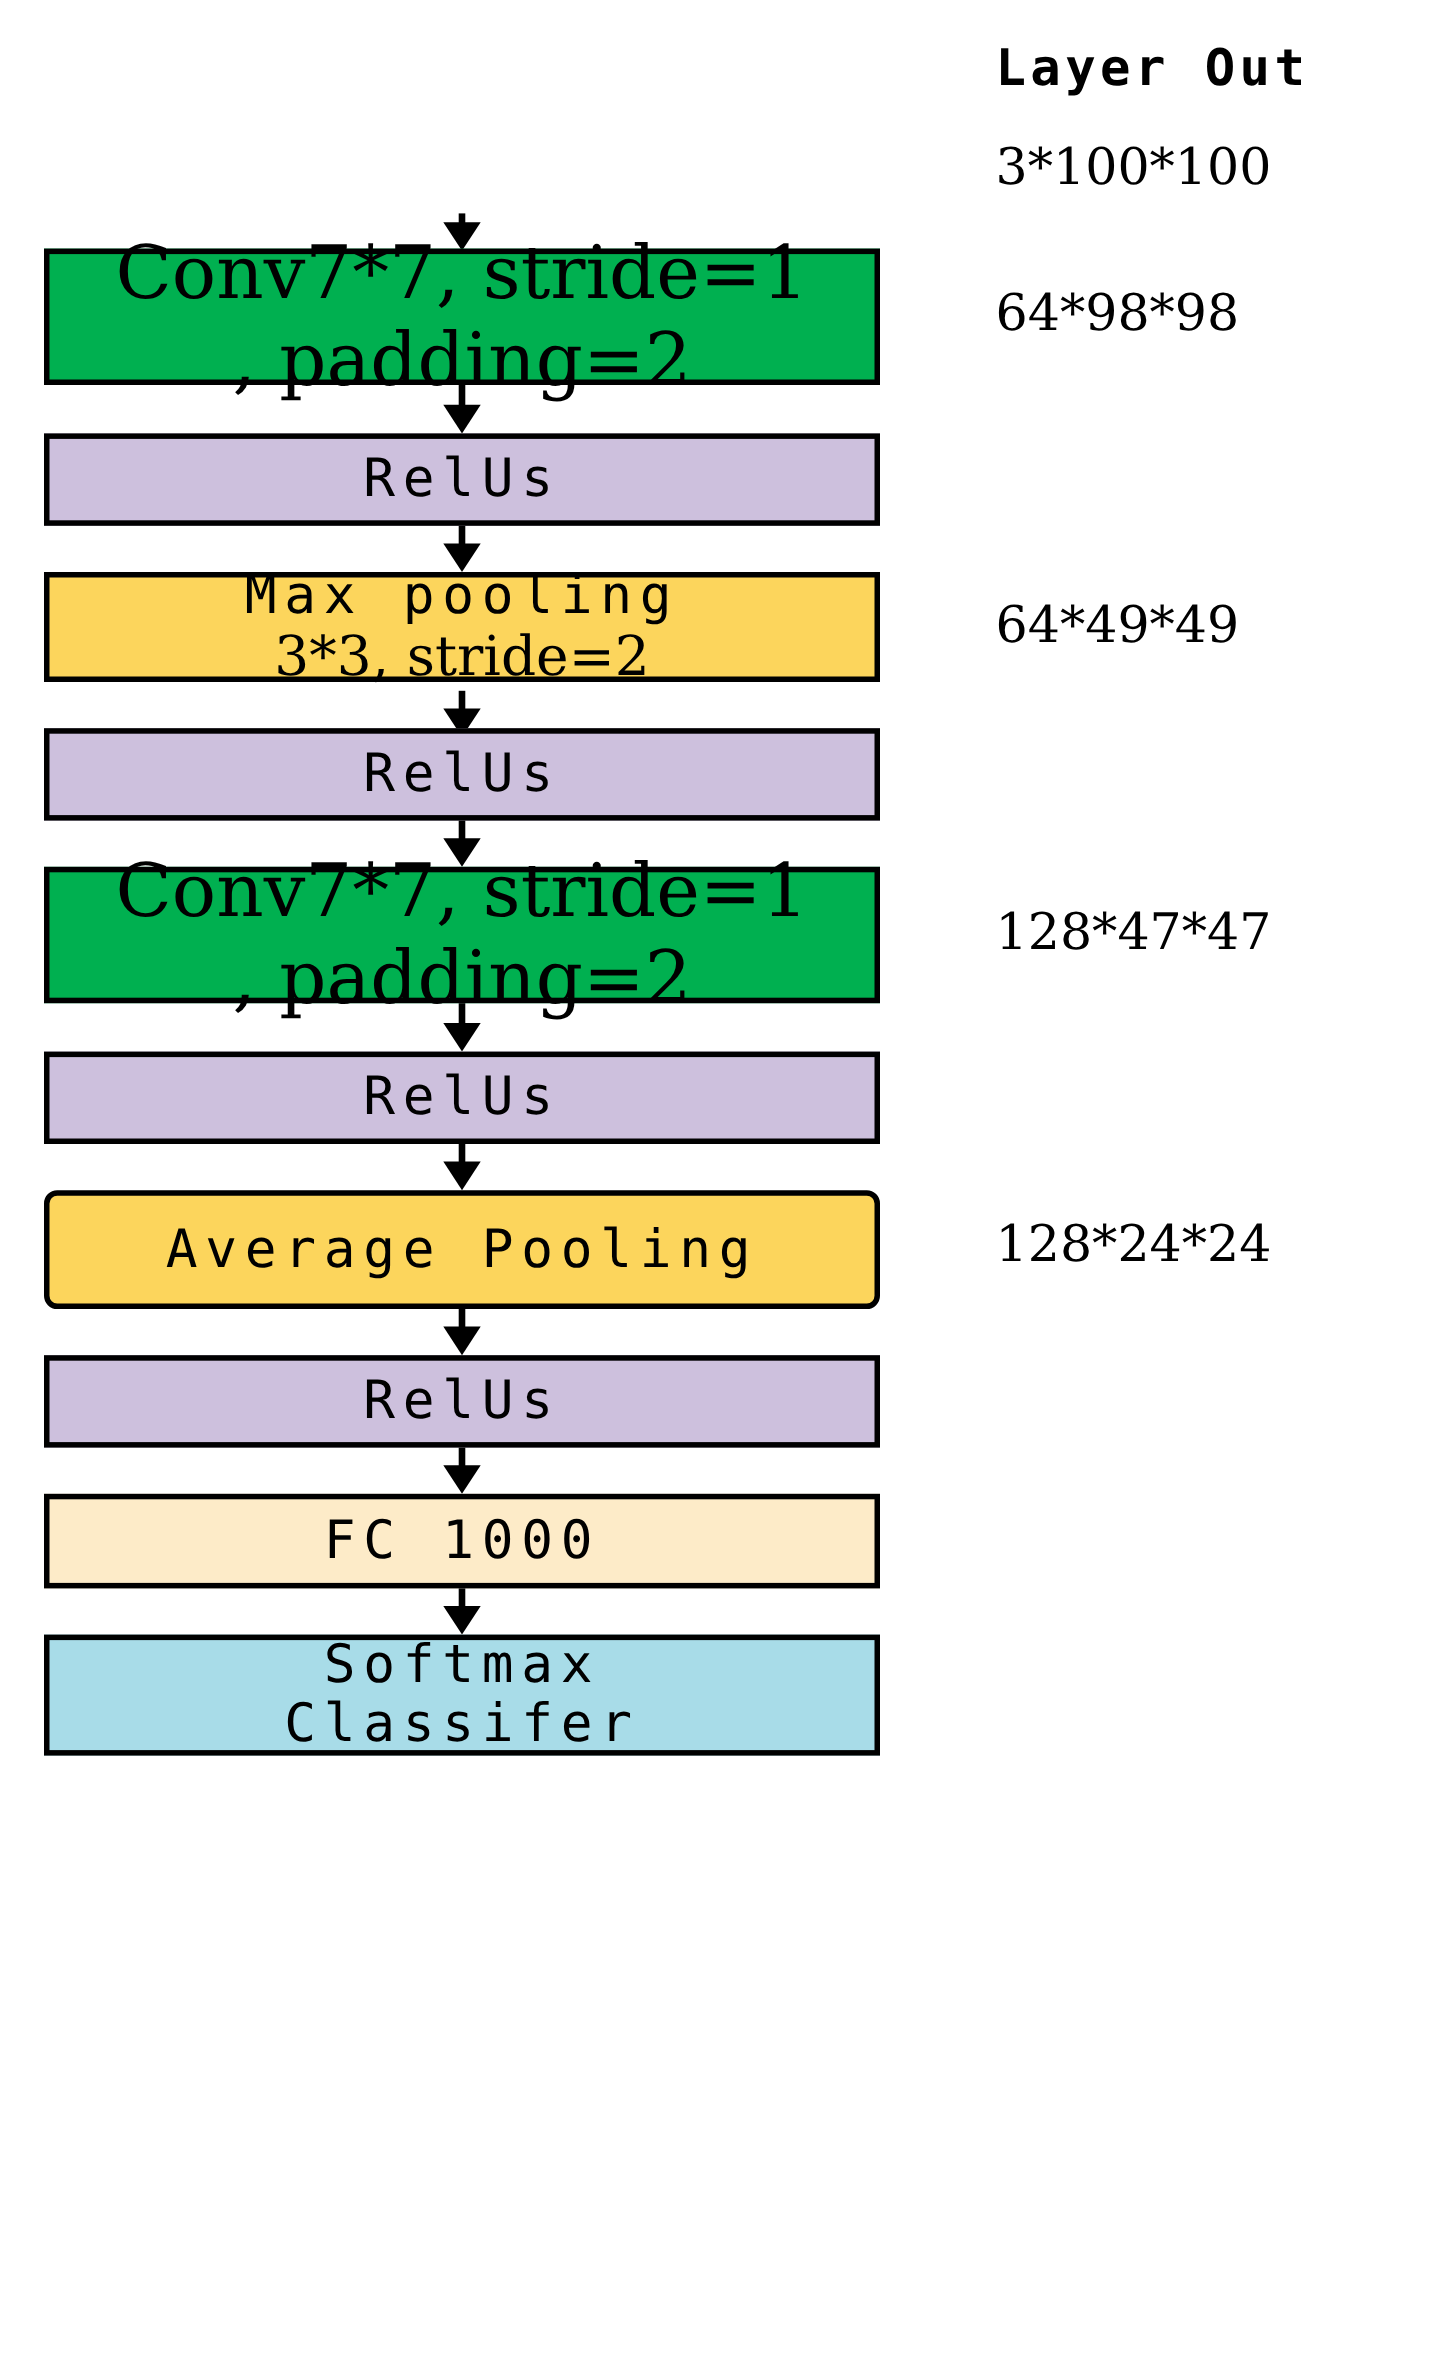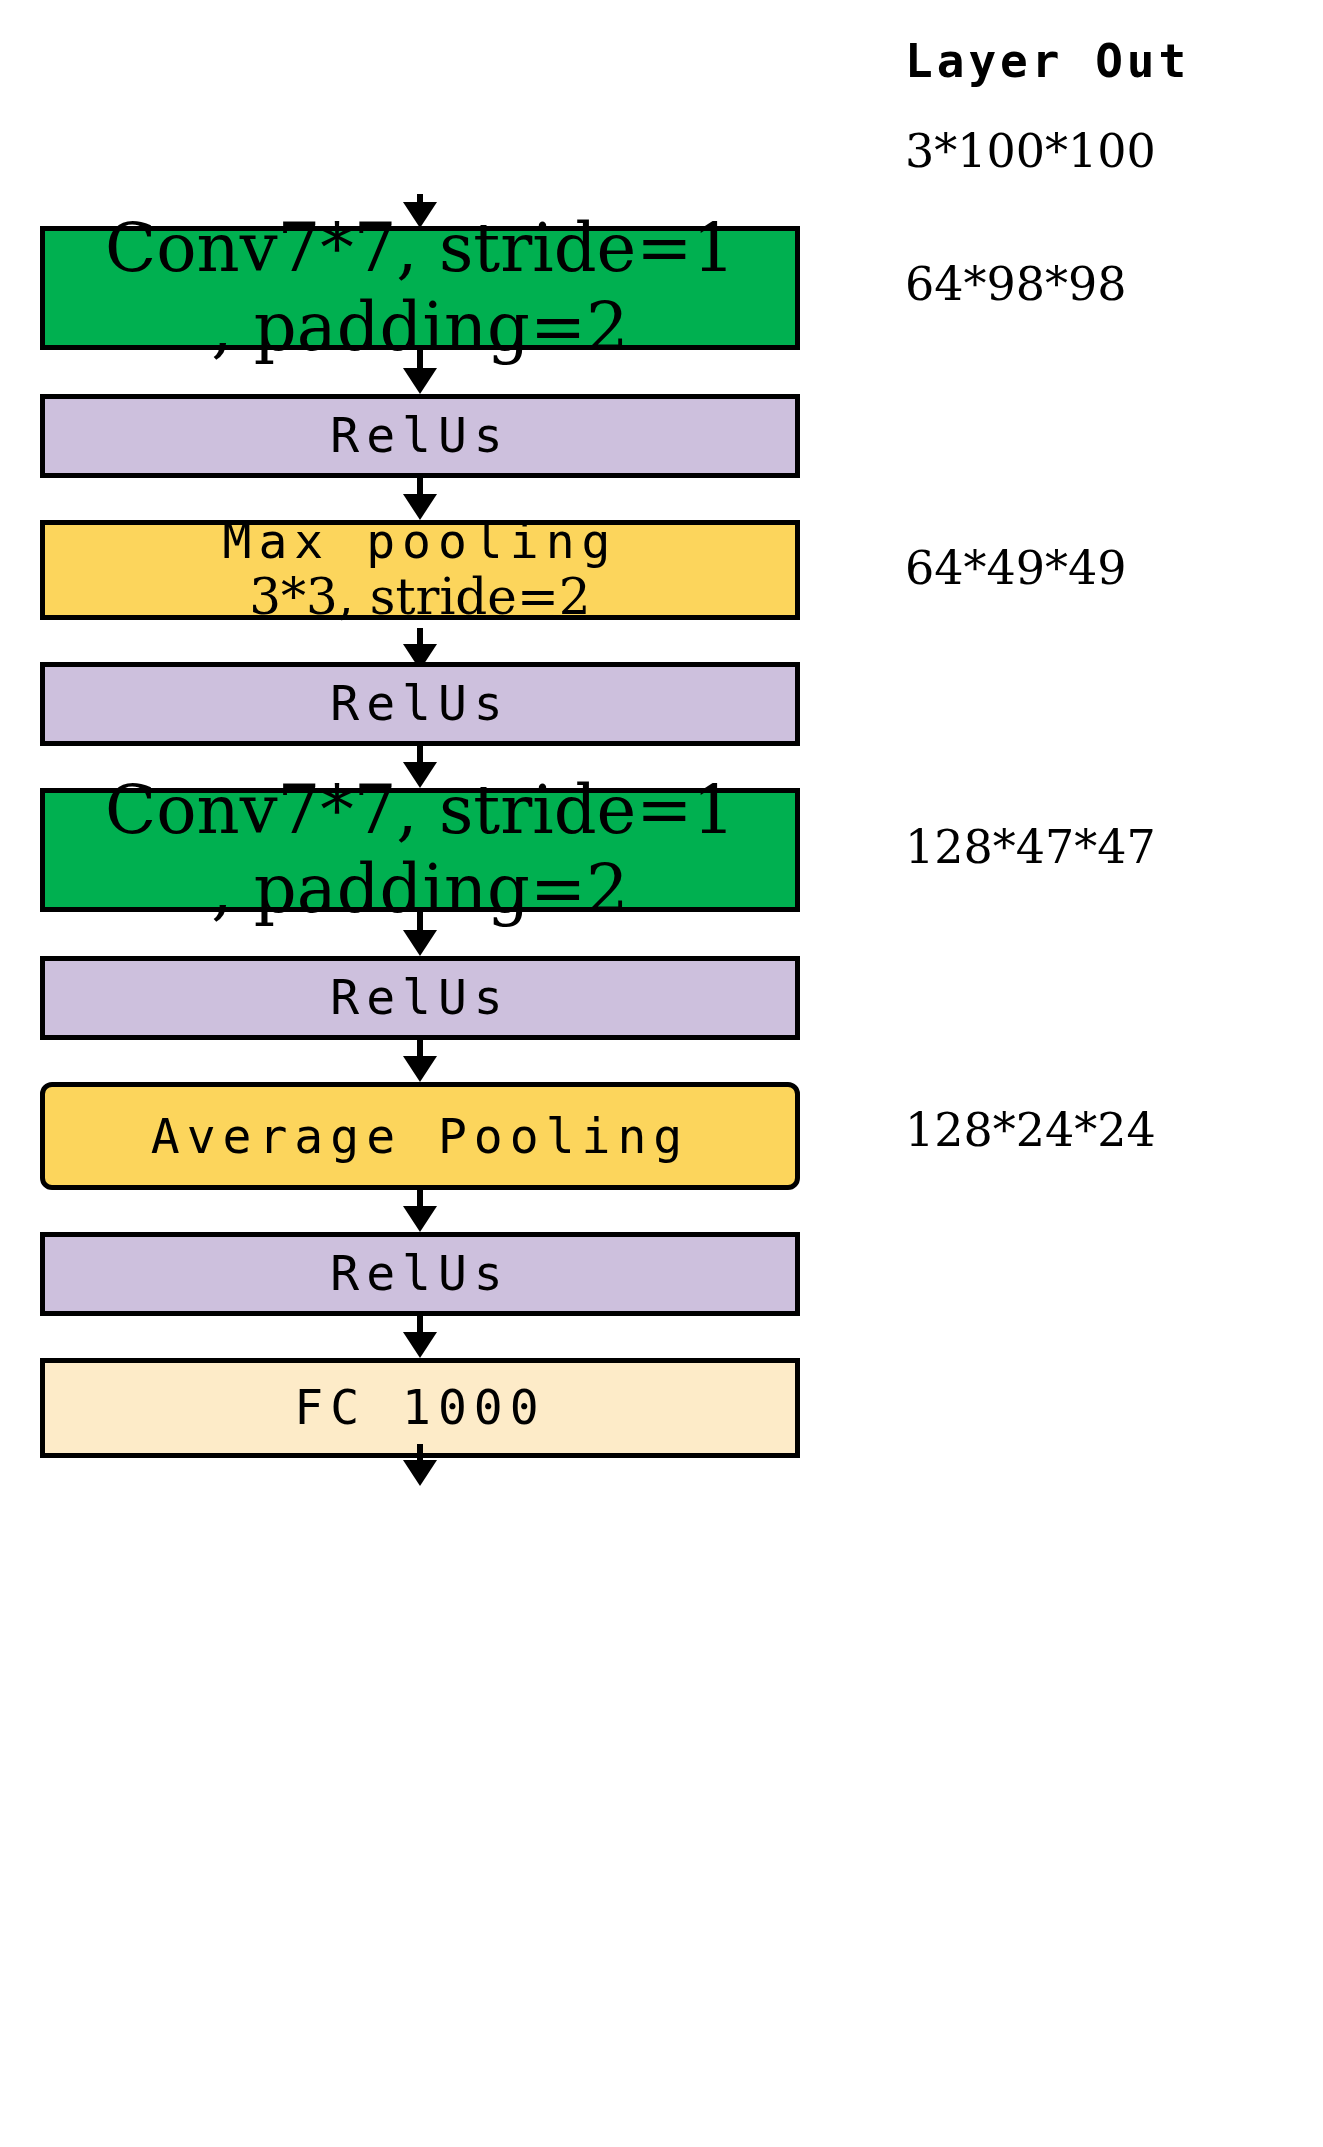--- a/index.html
+++ b/index.html
@@ -216,23 +216,27 @@
 
   <div class="node mono-wide" style="top:1218px; height:84px; background:#CDC0DD;">
     <span class="line">RelUs</span>
   </div>
 
   <div class="arrow" style="top:1302px; height:42px;">
     <div class="shaft" style="height:22px;"></div>
     <div class="head" style="top:16px;"></div>
   </div>
 
-  <div class="node mono-wide" style="top:1344px; height:100px; background:#FDEBC8;">
+  <div class="node mono-wide" style="top:1344px; height:86px; background:#FDEBC8;">
     <span class="line">FC 1000</span>
   </div>
 
   <div class="arrow" style="top:1430px; height:42px;">
     <div class="shaft" style="height:22px;"></div>
     <div class="head" style="top:16px;"></div>
   </div>
 
+  <div class="node mono-wide" style="top:1472px; height:110px; background:#A8DCE8;">
+    <span class="line">Softmax</span>
+    <span class="line">Classifer</span>
+  </div>
 
 </div>
 
 </body></html>

